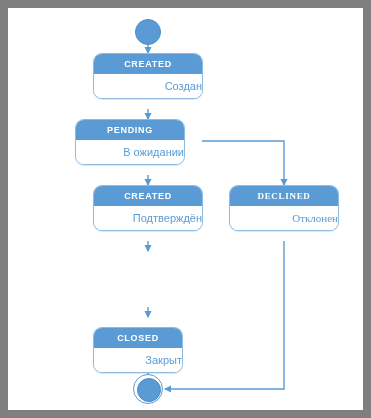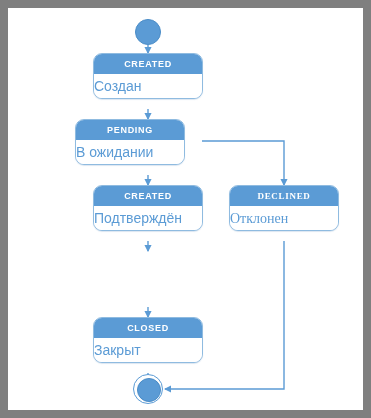--- a/index.html
+++ b/index.html
@@ -53,22 +53,22 @@
     font-weight: bold;
     letter-spacing: 0.7px;
     text-align: center;
     white-space: nowrap;
   }
   .state .body {
     height: 25px;
     line-height: 25px;
     background: #ffffff;
     color: #5b9bd5;
-    font-size: 14px;
-    text-align: left;
+    font-size: 11px;
+    text-align: right;
     white-space: nowrap;
   }
   .node-circle {
     position: absolute;
     box-sizing: border-box;
     border-radius: 50%;
     background: #5b9bd5;
   }
   .node-circle.initial {
     width: 26px;
@@ -136,21 +136,21 @@
       <div class="hdr">CREATED</div>
       <div class="body">Подтверждён</div>
     </div>
 
     <div class="state" style="left:221px; top:177px; width:110px; height:46px;font-family:Liberation Serif, serif;">
       <div class="hdr">DECLINED</div>
       <div class="body">Отклонен</div>
     </div>
 
 
-    <div class="state" style="left:85px; top:309px; width:110px; height:46px;">
+    <div class="state" style="left:85px; top:319px; width:90px; height:46px;">
       <div class="hdr">CLOSED</div>
       <div class="body">Закрыт</div>
     </div>
 
     <div class="final-wrap" style="left:125px; top:366px;">
       <div class="inner"></div>
     </div>
 
   </div>
 </div>

